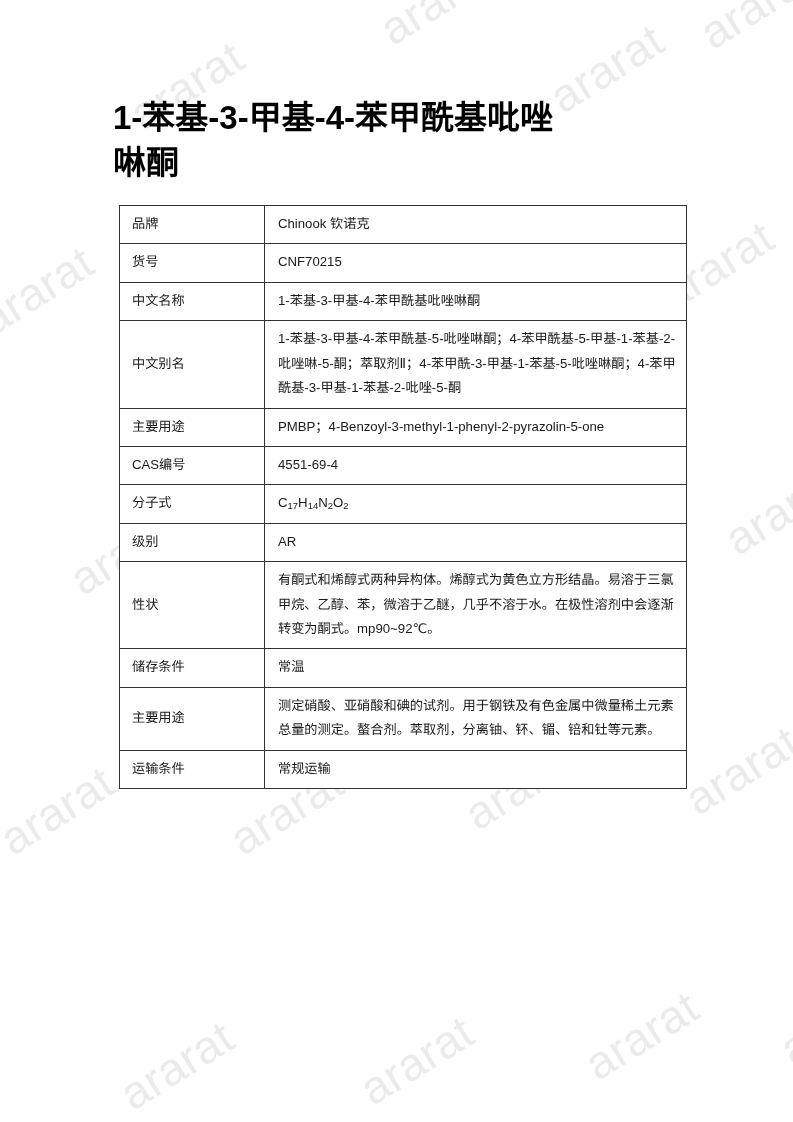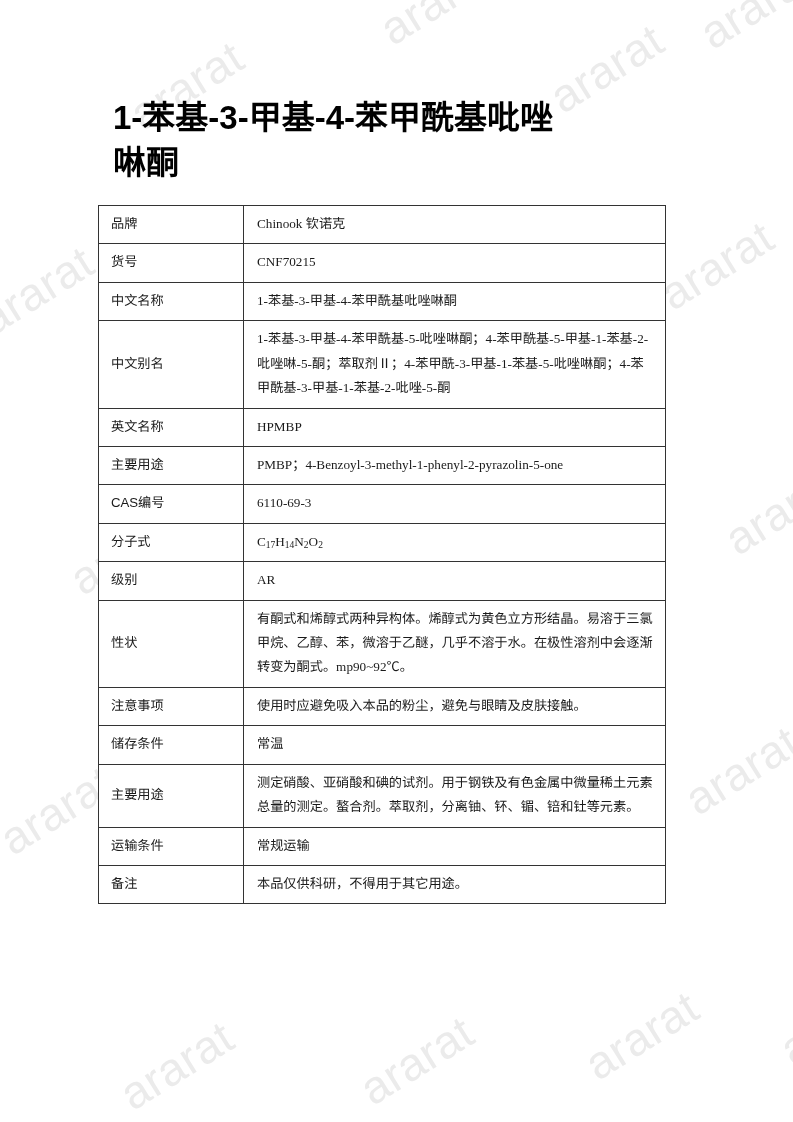--- a/index.html
+++ b/index.html
@@ -63,21 +63,21 @@
     margin: 13px;
     padding: 32px 12px 0 113px;
     font-size: 13.5px;
     font-weight: 400;
     color: #222222;
     line-height: 1.4;
   }
 
   #props-table {
     position: absolute;
-    left: 98px;
+    left: 119px;
     top: 205px;
     width: 567px;
     border-collapse: collapse;
     table-layout: fixed;
     background: #ffffff;
     font-size: 13.2px;
   }
   #props-table col.col-label { width: 145px; }
   #props-table col.col-value { width: 422px; }
 
@@ -88,21 +88,20 @@
     line-height: 1.85;
     color: #1a1a1a;
     word-break: break-word;
   }
   #props-table td.label {
     padding-left: 12px;
     white-space: nowrap;
   }
   #props-table td.value {
     padding-left: 13px;
-    font-family: Liberation Serif, serif;
   }
   .formula sub {
     font-size: 0.72em;
     vertical-align: -0.22em;
     line-height: 0;
     margin-top: 8px;
   }
 </style>
 </head>
 <body>
@@ -153,59 +152,47 @@
         </tr>
         <tr>
           <td class="label">中文名称</td>
           <td class="value">1-苯基-3-甲基-4-苯甲酰基吡唑啉酮</td>
         </tr>
         <tr>
           <td class="label">中文别名</td>
           <td class="value">1-苯基-3-甲基-4-苯甲酰基-5-吡唑啉酮；4-苯甲酰基-5-甲基-1-苯基-2-吡唑啉-5-酮；萃取剂Ⅱ；4-苯甲酰-3-甲基-1-苯基-5-吡唑啉酮；4-苯甲酰基-3-甲基-1-苯基-2-吡唑-5-酮</td>
         </tr>
         <tr>
-          <td class="label">英文名称</td>
-          <td class="value">HPMBP</td>
-        </tr>
-        <tr>
           <td class="label">主要用途</td>
           <td class="value">PMBP；4-Benzoyl-3-methyl-1-phenyl-2-pyrazolin-5-one</td>
         </tr>
         <tr>
           <td class="label">CAS编号</td>
-          <td class="value">6110-69-3</td>
+          <td class="value">4551-69-4</td>
         </tr>
         <tr>
           <td class="label">分子式</td>
           <td class="value formula">C<sub>17</sub>H<sub>14</sub>N<sub>2</sub>O<sub>2</sub></td>
         </tr>
         <tr>
           <td class="label">级别</td>
           <td class="value">AR</td>
         </tr>
         <tr>
           <td class="label">性状</td>
           <td class="value">有酮式和烯醇式两种异构体。烯醇式为黄色立方形结晶。易溶于三氯甲烷、乙醇、苯，微溶于乙醚，几乎不溶于水。在极性溶剂中会逐渐转变为酮式。mp90~92℃。</td>
         </tr>
         <tr>
-          <td class="label">注意事项</td>
-          <td class="value">使用时应避免吸入本品的粉尘，避免与眼睛及皮肤接触。</td>
-        </tr>
-        <tr>
           <td class="label">储存条件</td>
           <td class="value">常温</td>
         </tr>
         <tr>
           <td class="label">主要用途</td>
           <td class="value">测定硝酸、亚硝酸和碘的试剂。用于钢铁及有色金属中微量稀土元素总量的测定。螯合剂。萃取剂，分离铀、钚、镅、锫和钍等元素。</td>
         </tr>
         <tr>
           <td class="label">运输条件</td>
           <td class="value">常规运输</td>
         </tr>
-        <tr>
-          <td class="label">备注</td>
-          <td class="value">本品仅供科研，不得用于其它用途。</td>
-        </tr>
       </tbody>
   </table>
 
 </div>
 
 </body></html>

